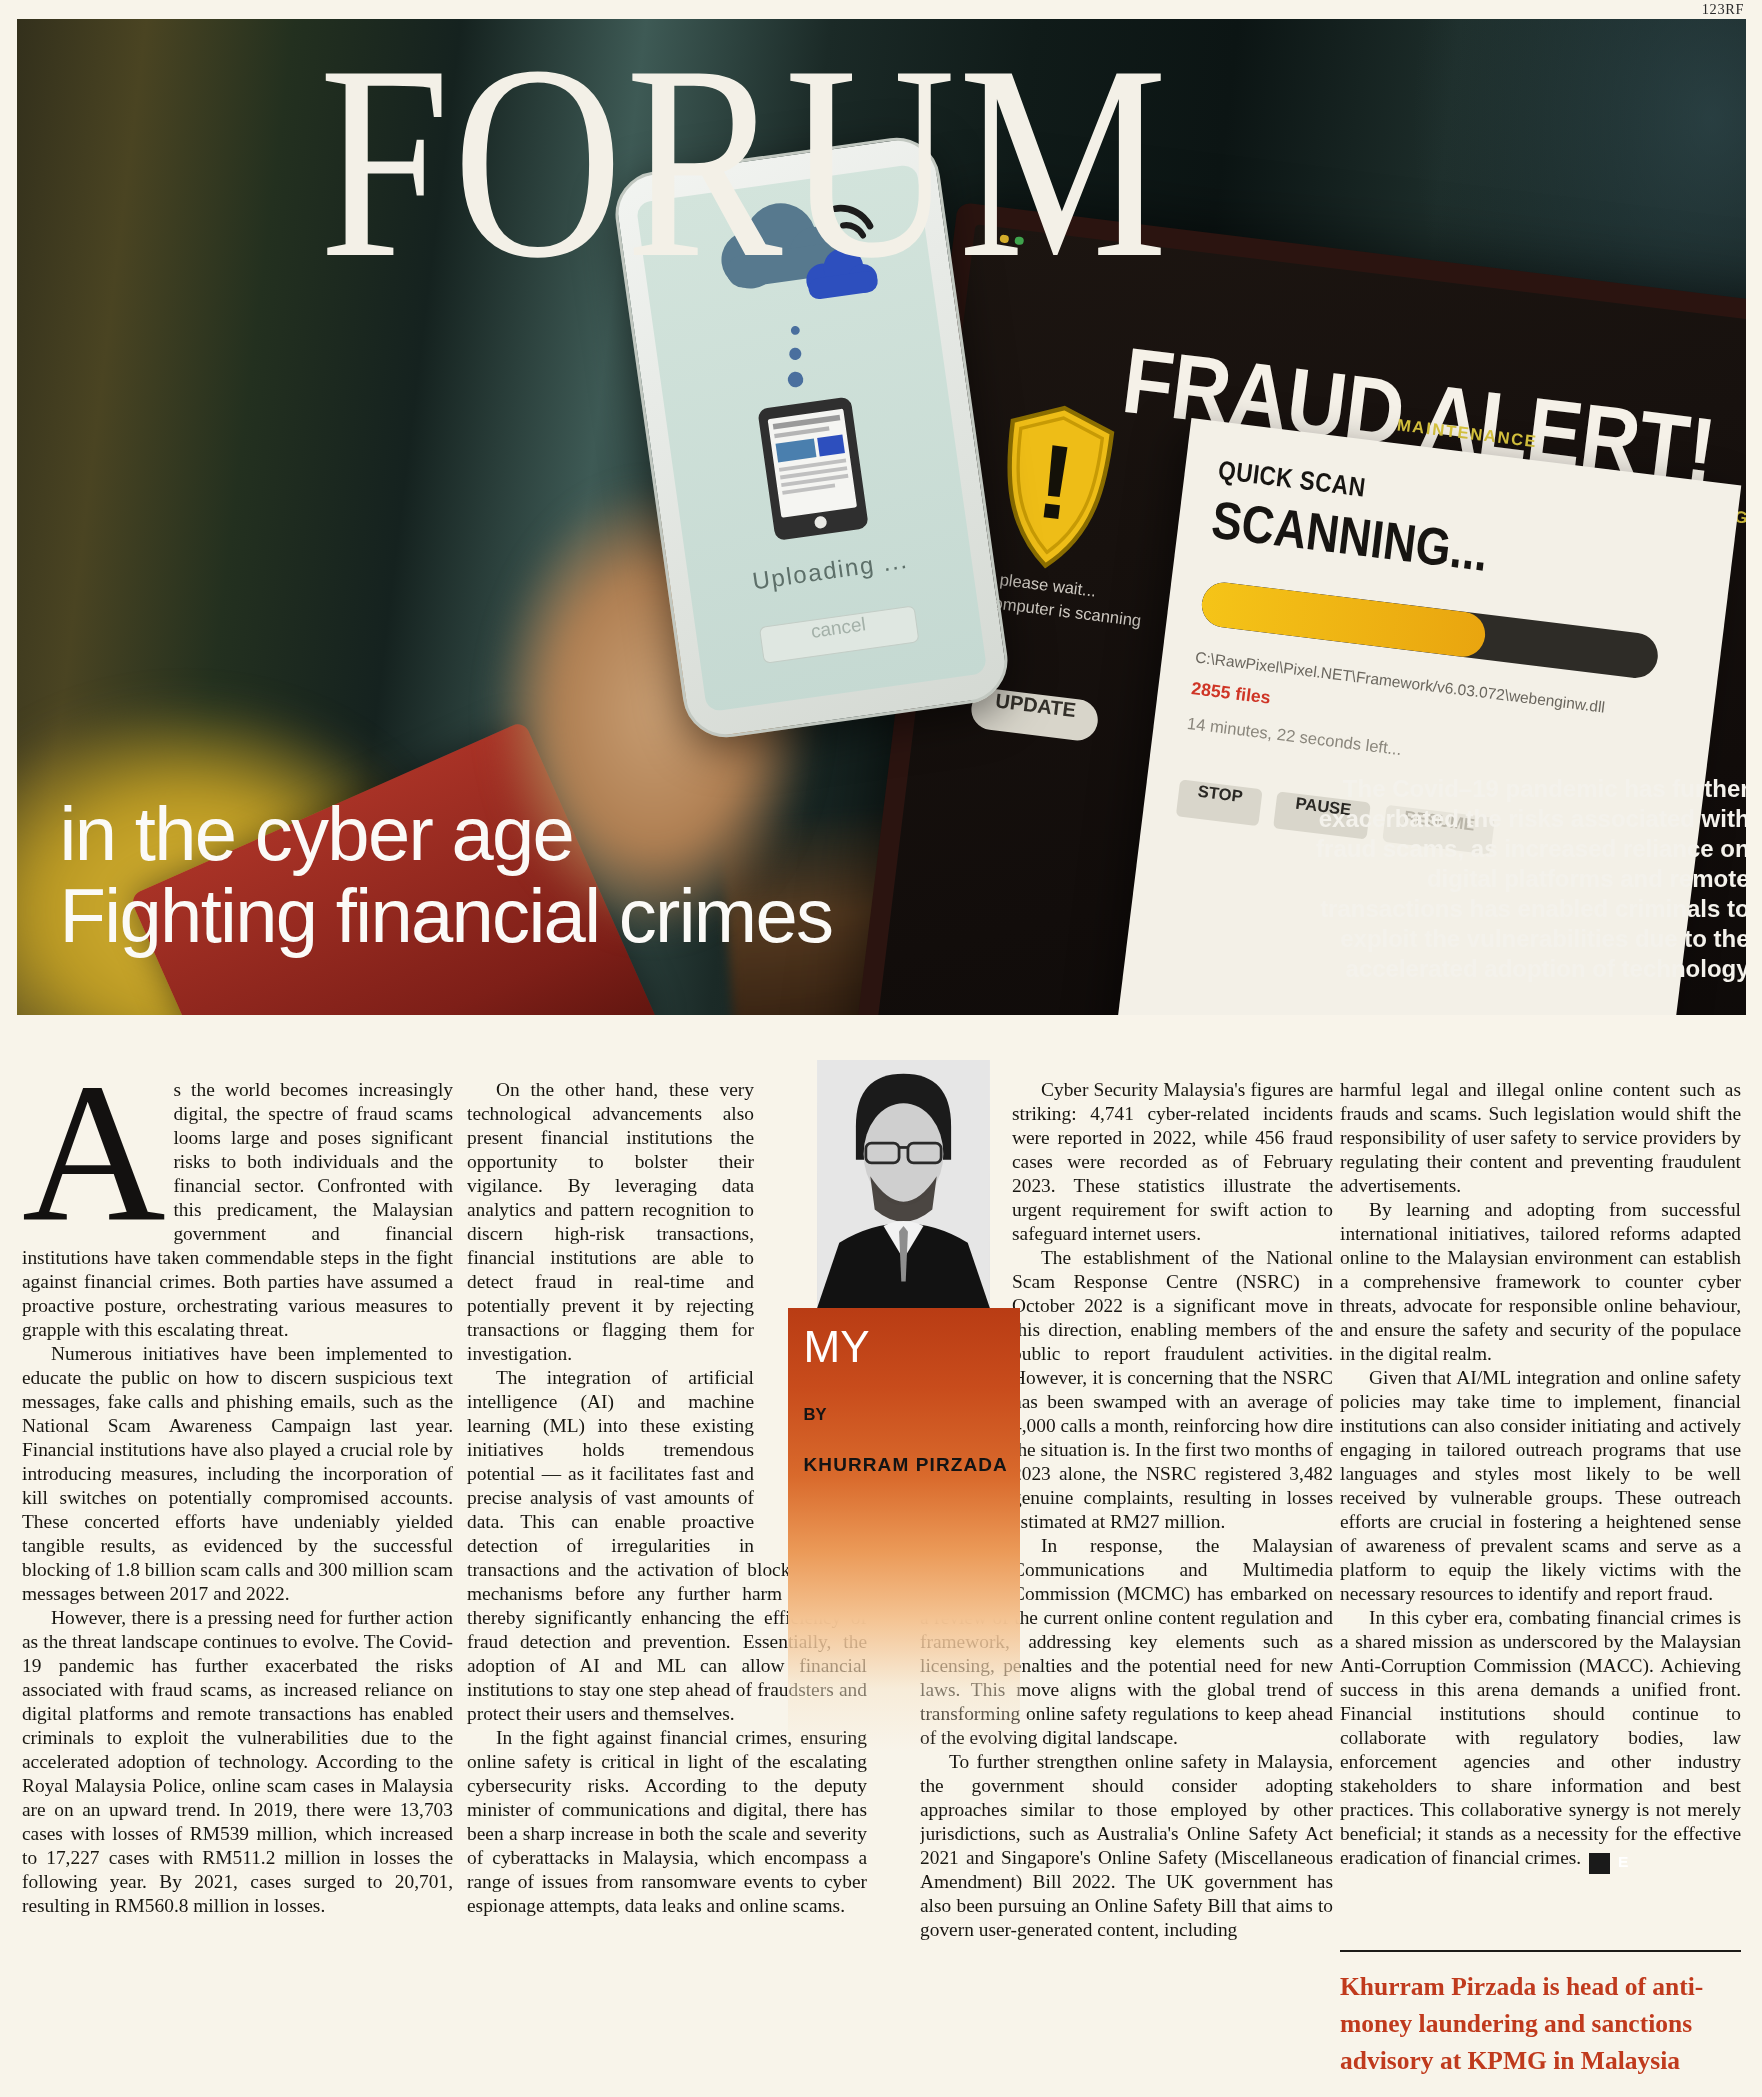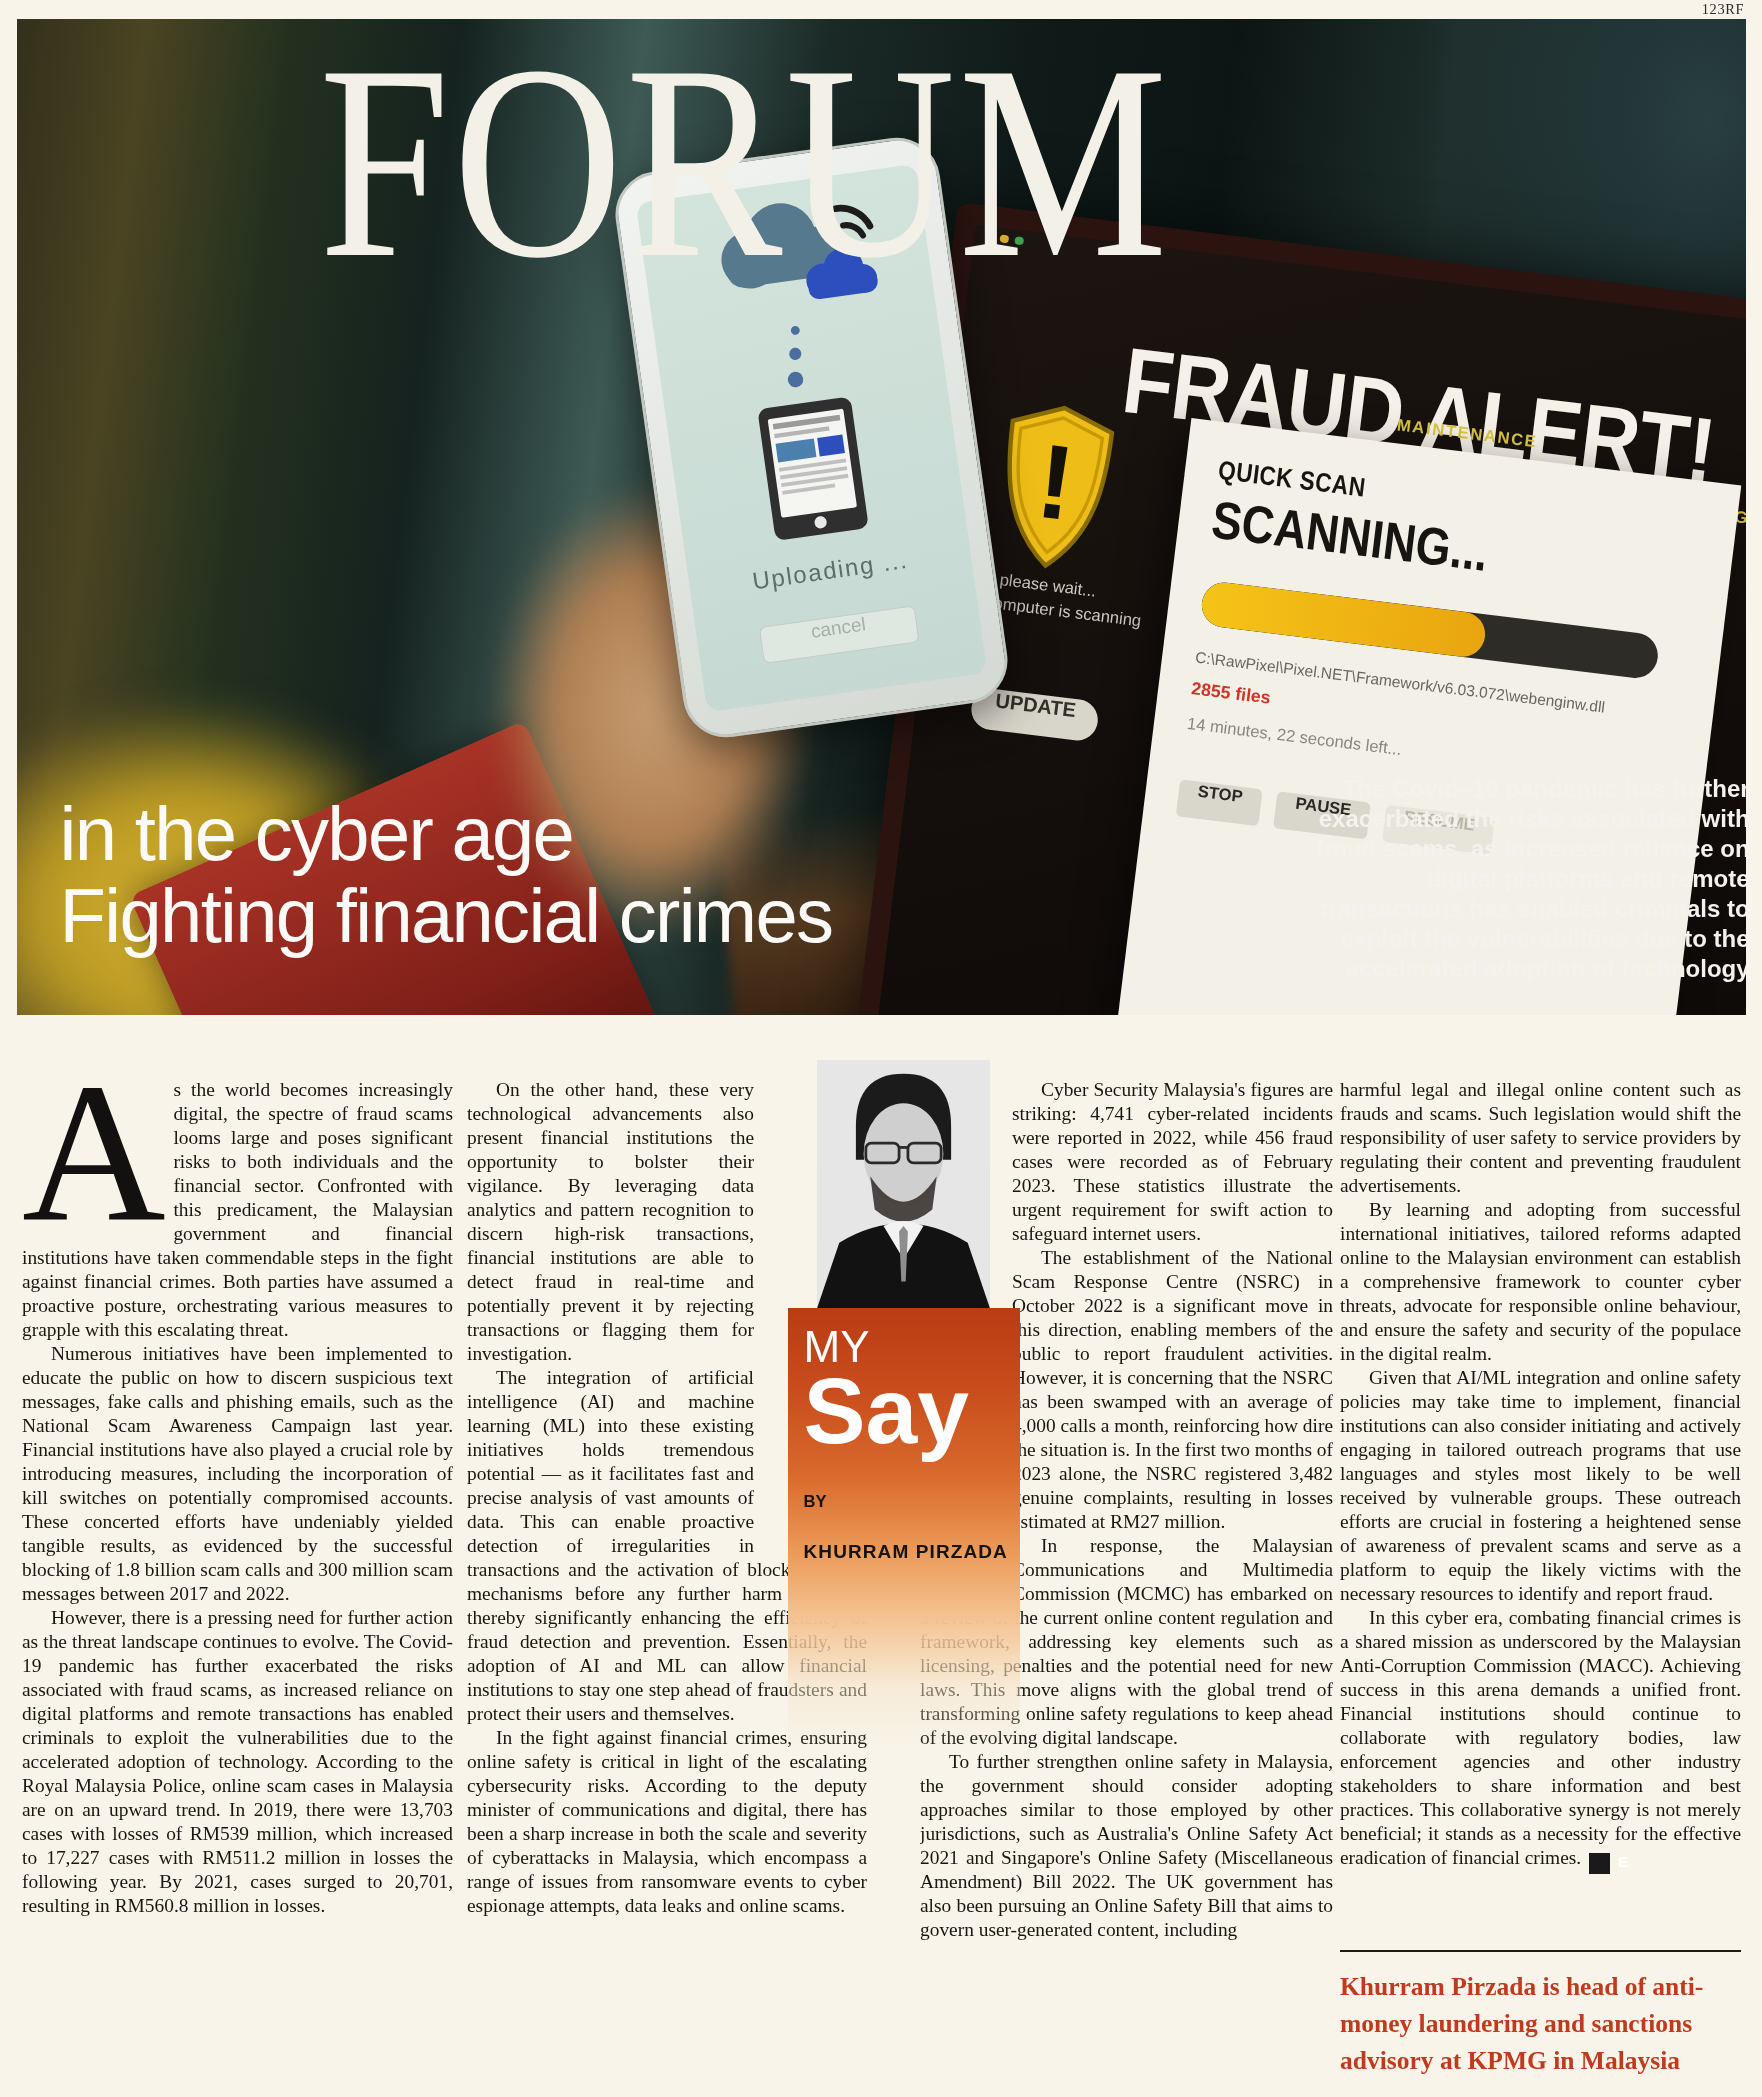--- a/index.html
+++ b/index.html
@@ -254,21 +254,20 @@
       <line x1="148" y1="158" x2="164" y2="158" stroke="#2a2a2a" stroke-width="5"></line>
       <path d="M96 210 q60 92 120 0 l-8 60 q-52 44 -104 0 Z" fill="#3a3430" opacity=".9"></path>
       <path d="M0 448 L40 330 Q156 260 272 330 L312 448 Z" fill="#121212"></path>
       <path d="M120 300 L156 360 L192 300 Q156 282 120 300 Z" fill="#f2f2f2"></path>
       <path d="M148 310 L156 300 L164 310 L160 400 L152 400 Z" fill="#8e8e8e"></path>
     </svg>
   </div>
 
   <div class="abs mysay">
     <div class="my">MY</div>
-    <div class="say">Say</div>
     <div class="by">BY</div>
     <div class="author">KHURRAM PIRZADA</div>
   </div>
 
   <div class="abs f-rule"></div>
   <div class="abs f-credit">Khurram Pirzada is head of anti-money laundering and sanctions advisory at KPMG in Malaysia</div>
 
 </div>
 
 

